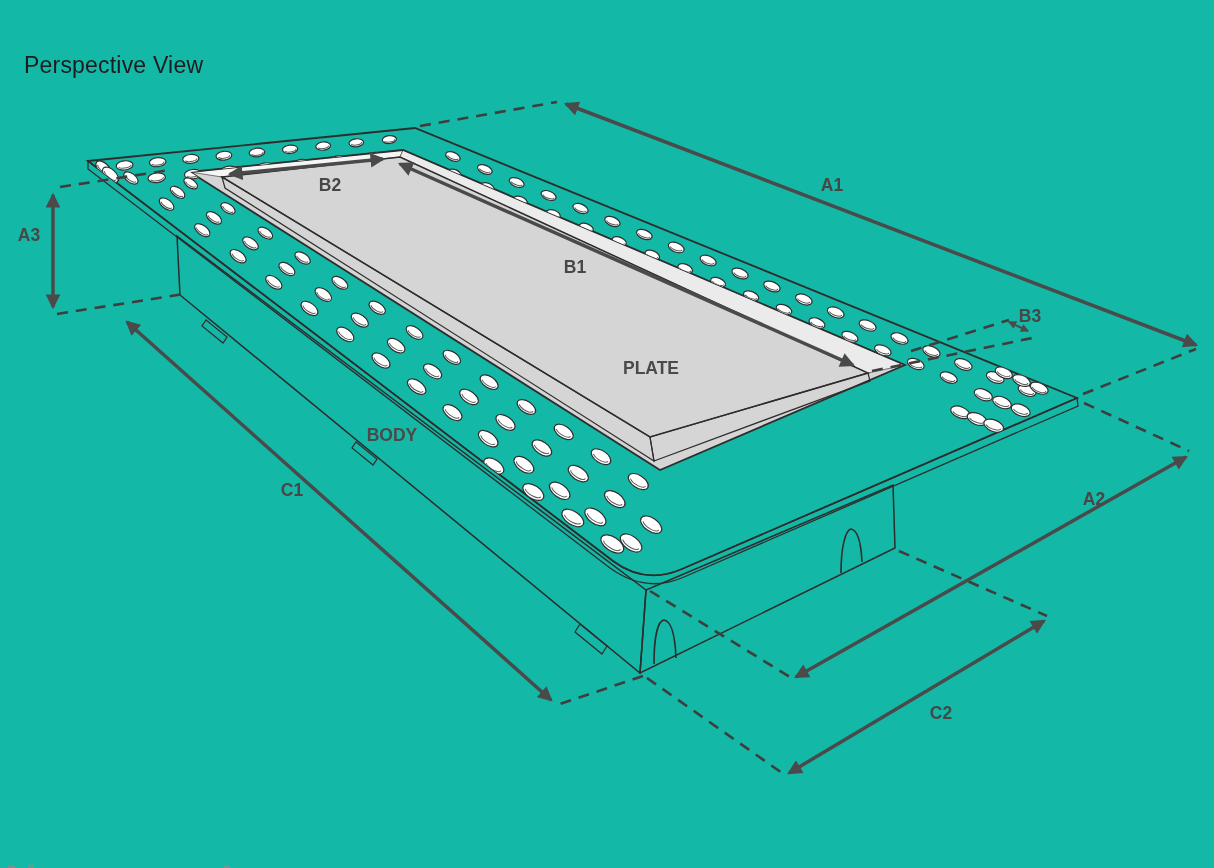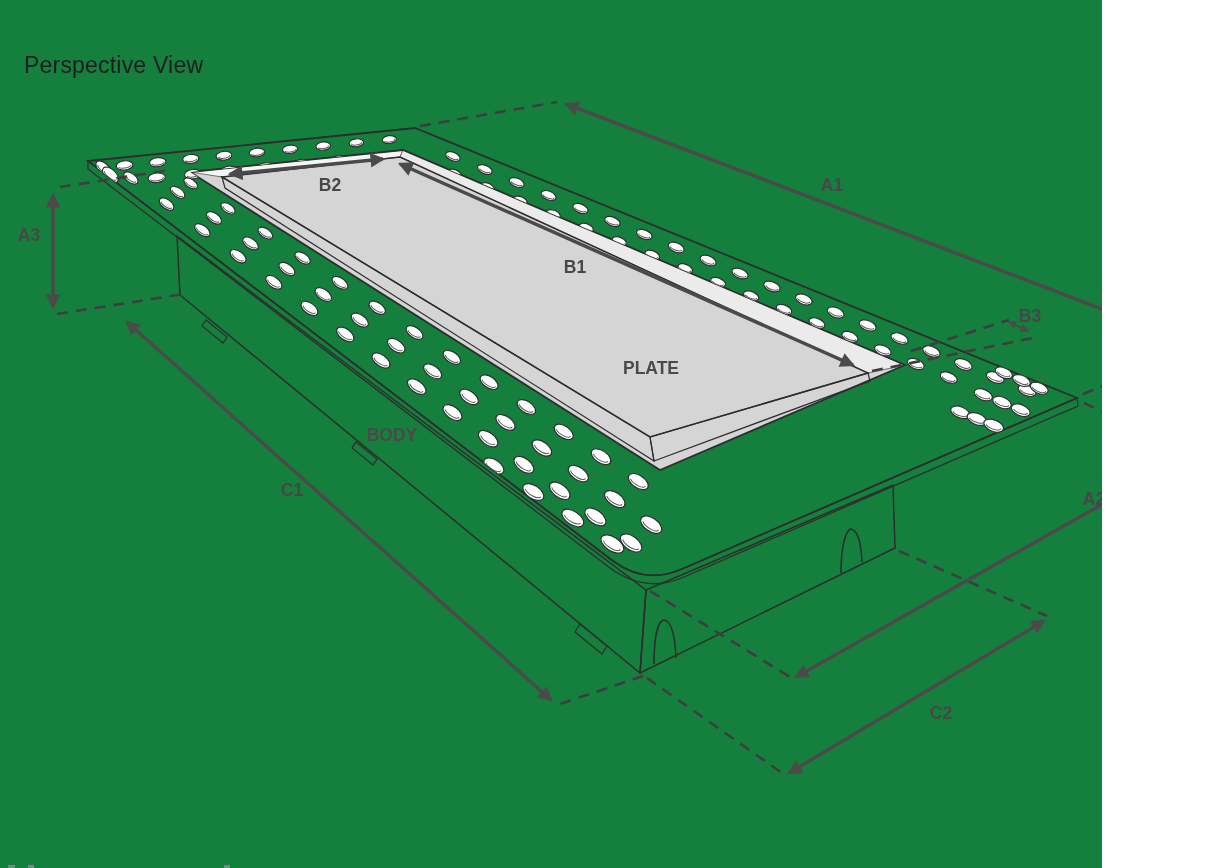--- a/index.html
+++ b/index.html
@@ -1,16 +1,16 @@
 <!DOCTYPE html>
 <html><head>
 <meta charset="utf-8">
 <style>
   html,body{margin:0;padding:0;background:#ffffff;}
-  .page{position:relative;width:1102px;height:868px;background:#15803d;overflow:hidden;
+  .page{position:relative;width:1214px;height:868px;background:#14b8a6;overflow:hidden;
         font-family:"Liberation Sans", sans-serif;}
   .title{position:absolute;left:24px;top:52px;font-size:23px;font-weight:500;
          color:#1d1d1f;letter-spacing:.2px;}
   svg{position:absolute;left:0;top:0;}
   .dim-line{stroke:#4a4a4a;stroke-width:3.5;fill:none;}
   .dim-line.small{stroke-width:2;}
   .dash{stroke:#3e3e3e;stroke-width:2.6;stroke-dasharray:11 8;fill:none;stroke-linecap:butt;}
   .dim-label{font-family:"Liberation Sans",sans-serif;font-size:17.5px;font-weight:700;
              fill:#474747;text-anchor:middle;}
   .part-label{font-family:"Liberation Sans",sans-serif;font-size:17.5px;font-weight:700;

